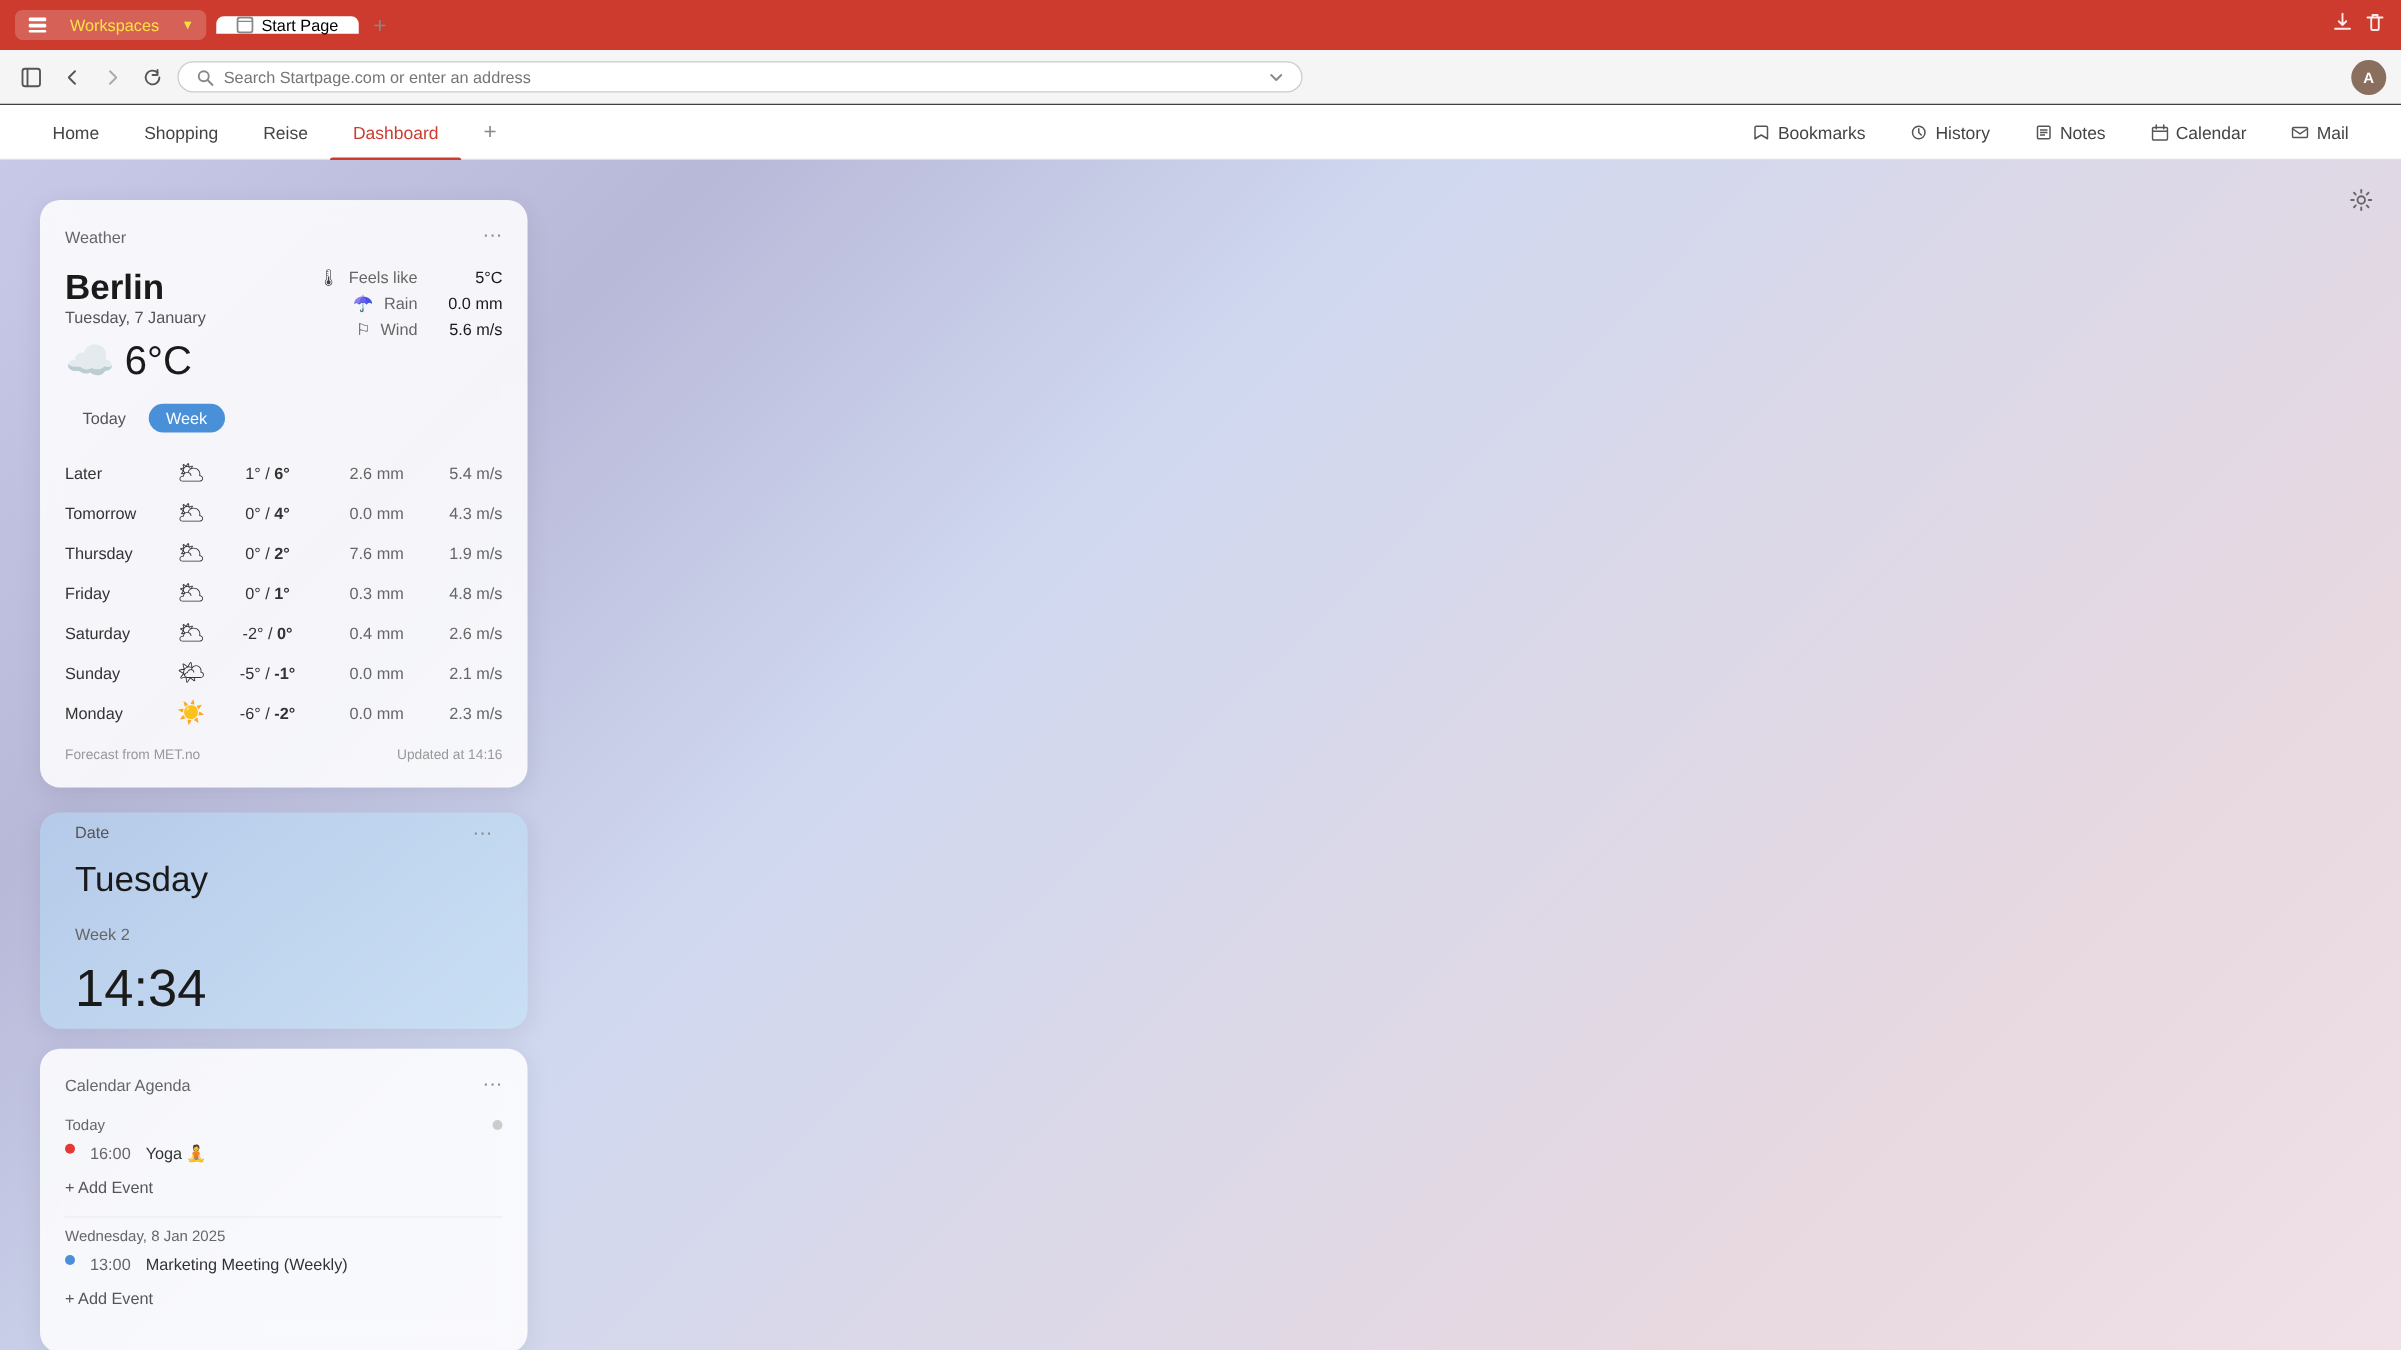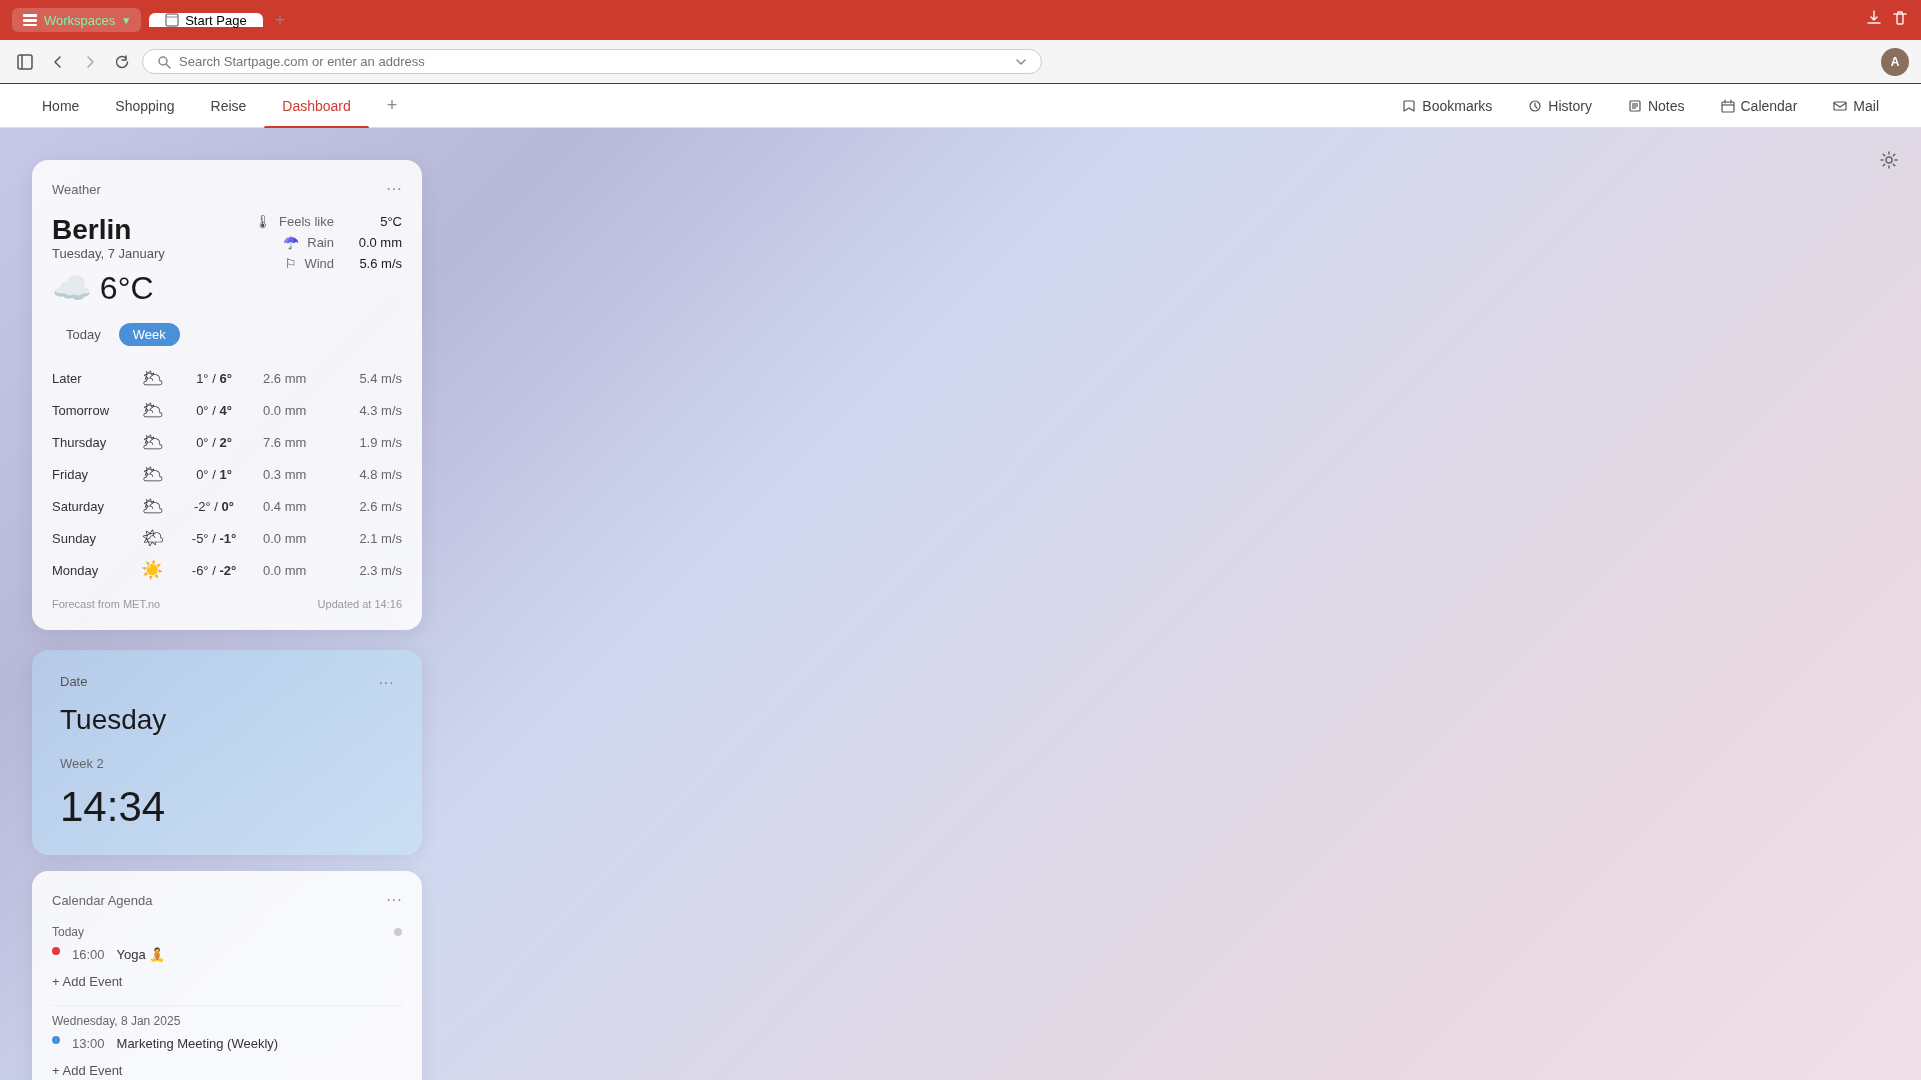--- a/index.html
+++ b/index.html
@@ -9,23 +9,23 @@
     .titlebar {
       height: 40px;
       background: #cc3b2e;
       display: flex;
       align-items: center;
       padding: 0 12px;
       justify-content: space-between;
     }
     .titlebar-left { display: flex; align-items: center; gap: 8px; }
     .workspaces-btn {
-      display: flex; align-items: center; gap: 6px;
+      display: flex; align-items: center; gap: 18px;
       background: rgba(255,255,255,0.2); border-radius: 6px;
-      padding: 4px 10px; color: #86efac; font-size: 13px; cursor: pointer;
+      padding: 4px 10px; color: #fde047; font-size: 13px; cursor: pointer;
     }
     .ws-icon { width: 16px; height: 16px; }
     .tab-bar {
       display: flex; align-items: center; gap: 4px; flex: 1; padding: 0 8px;
     }
     .tab {
       background: white; border-radius: 6px 6px 0 0;
       padding: 6px 16px; font-size: 13px; display: flex; align-items: center; gap: 6px;
       height: 14px;
     }
@@ -160,37 +160,37 @@
     .wtab.active { background: #4a90d9; color: white; }
 
     .forecast-table { width: 100%; }
     .forecast-row {
       display: flex; align-items: center; justify-content: space-between;
       padding: 5px 0; font-size: 13px; color: #333;
     }
     .forecast-day { width: 70px; color: #333; }
     .forecast-icon { width: 24px; text-align: center; font-size: 18px; }
     .forecast-temp { width: 60px; text-align: center; color: #333; }
-    .forecast-rain { width: 60px; text-align: left; color: #666; }
+    .forecast-rain { width: 60px; text-align: right; color: #666; }
     .forecast-wind { width: 60px; text-align: right; color: #666; }
 
     .weather-footer {
       display: flex; justify-content: space-between;
       margin-top: 12px; font-size: 11px; color: #999;
     }
 
     
     .right-col { display: flex; flex-direction: column; gap: 16px; }
 
     
     .date-card {
       width: 390px;
       background: linear-gradient(145deg, rgba(180,210,240,0.7) 0%, rgba(200,225,245,0.8) 100%);
       border-radius: 16px;
-      padding: 24px 28px;
+      padding: 8px 28px;
       box-shadow: 0 4px 20px rgba(0,0,0,0.08);
     }
     .date-card-header { display: flex; justify-content: space-between; margin-bottom: 12px; }
     .date-card-title { font-size: 13px; color: #555; }
     .day-name { font-size: 28px; font-weight: 300; color: #1a1a1a; margin-bottom: 20px; }
     .full-date { font-size: 38px; font-weight: 600; color: #1a1a1a; line-height: 1.1; }
     .week-label { font-size: 13px; color: #666; margin: 6px 0 12px; }
     .time-display { font-size: 42px; font-weight: 300; color: #1a1a1a; }
 
     

